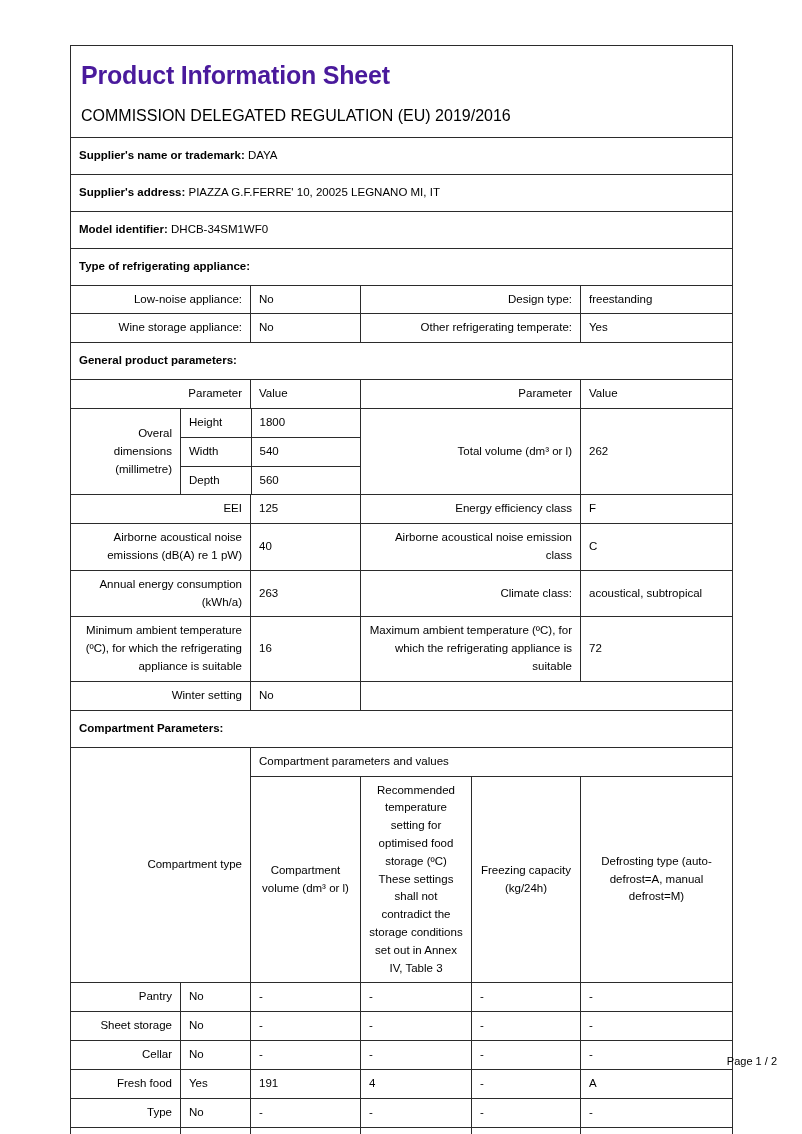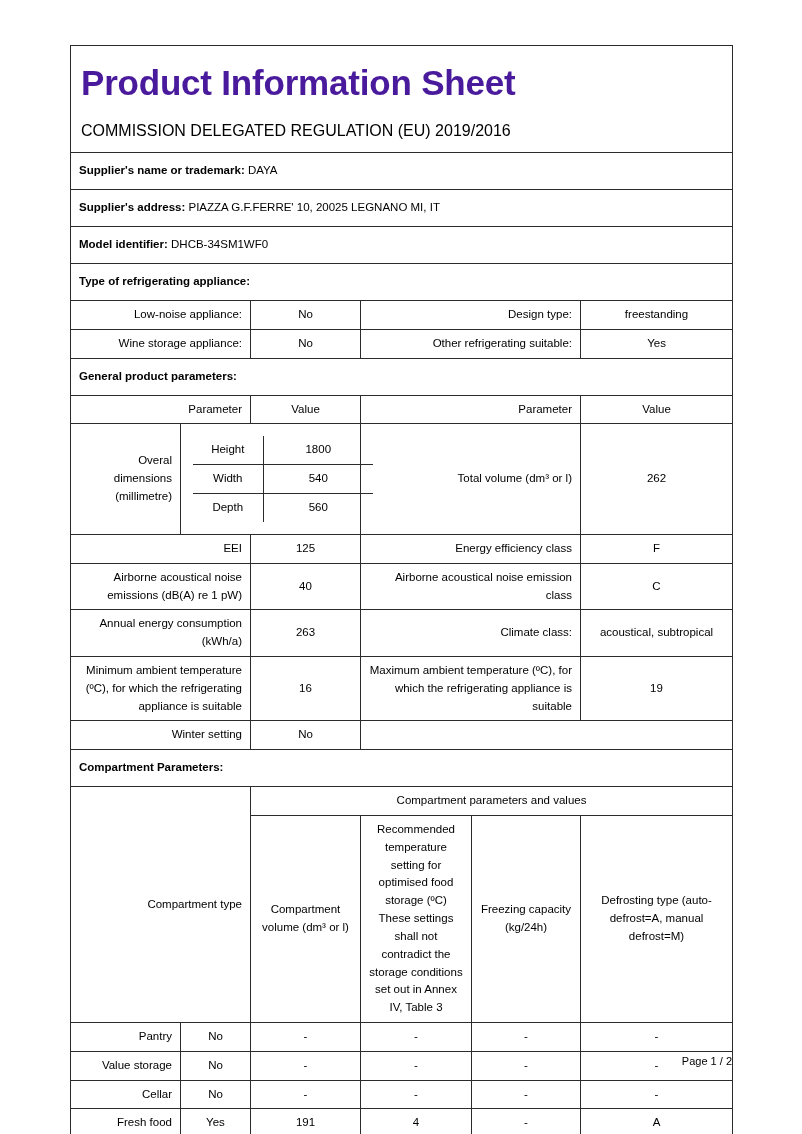--- a/index.html
+++ b/index.html
@@ -31,74 +31,75 @@
     padding: 5px 8px;
     font-size: 11.5px;
     line-height: 1.55;
     vertical-align: middle;
   }
   .title-cell {
     padding: 10px 10px 8px 10px !important;
   }
   .doc-title {
     color: #4a1a9c;
-    font-size: 35px;
+    font-size: 25px;
     font-weight: bold;
     letter-spacing: -0.2px;
     margin-bottom: 9px;
   }
   .doc-subtitle {
     font-size: 16px;
     color: #000;
   }
   .lbl-bold {
     font-weight: bold;
   }
   .lbl-bold .val {
     font-weight: normal;
     text-align: right;
   }
-  .c { text-align: center; }
+  .c { }
   .l { text-align: right; }
   .tall { height: 26px; }
   .hdr-section {
     font-weight: bold;
     margin-left: 44px;
   }
   .inner {
     border-collapse: collapse;
     width: 100%;
     table-layout: fixed;
   }
   .inner td {
     border: 1px solid #2b2b2b;
     font-size: 11.5px;
     padding: 5px 8px;
   }
   td.nopad {
-    padding: 12px !important;
+    padding: 0 !important;
     border: 0 !important;
     margin-top: 36px;
   }
   .dim-label {
     font-size: 11.5px;
     line-height: 1.75;
   }
   .vhead {
     text-align: center;
     line-height: 1.62;
     font-size: 11.5px;
   }
   .footer {
     position: absolute;
     left: 70px;
     top: 1055px;
     width: 662px;
     text-align: right;
     font-size: 11px;
+    padding-left: 45px;
   }
 </style>
 </head>
 <body>
 
 <div class="page">
   <table class="sheet">
     <colgroup>
       <col style="width:110px">
       <col style="width:70px">
@@ -144,21 +145,21 @@
     <tr>
       <td colspan="2" class="l">Low-noise appliance:</td>
       <td class="c">No</td>
       <td colspan="2" class="l">Design type:</td>
       <td class="c">freestanding</td>
     </tr>
 
     <tr>
       <td colspan="2" class="l">Wine storage appliance:</td>
       <td class="c">No</td>
-      <td colspan="2" class="l">Other refrigerating suitable:</td>
+      <td colspan="2" class="l">Other refrigerating temperate:</td>
       <td class="c">Yes</td>
     </tr>
 
     <tr>
       <td colspan="6" class="hdr-section tall">General product parameters:</td>
     </tr>
 
     <tr>
       <td colspan="2" class="l">Parameter</td>
       <td class="c">Value</td>
@@ -216,21 +217,21 @@
       <td colspan="2" class="l">Annual energy consumption (kWh/a)</td>
       <td class="c">263</td>
       <td colspan="2" class="l">Climate class:</td>
       <td class="c">acoustical, subtropical</td>
     </tr>
 
     <tr>
       <td colspan="2" class="l">Minimum ambient temperature (ºC), for which the refrigerating appliance is suitable</td>
       <td class="c">16</td>
       <td colspan="2" class="l">Maximum ambient temperature (ºC), for which the refrigerating appliance is suitable</td>
-      <td class="c">19</td>
+      <td class="c">72</td>
     </tr>
 
     <tr>
       <td colspan="2" class="l">Winter setting</td>
       <td class="c">No</td>
       <td colspan="3"></td>
     </tr>
 
     <tr>
       <td colspan="6" class="hdr-section tall">Compartment Parameters:</td>
@@ -251,21 +252,21 @@
     <tr>
       <td class="l">Pantry</td>
       <td class="c">No</td>
       <td class="c">-</td>
       <td class="c">-</td>
       <td class="c">-</td>
       <td class="c">-</td>
     </tr>
 
     <tr>
-      <td class="l">Value storage</td>
+      <td class="l">Sheet storage</td>
       <td class="c">No</td>
       <td class="c">-</td>
       <td class="c">-</td>
       <td class="c">-</td>
       <td class="c">-</td>
     </tr>
 
     <tr>
       <td class="l">Cellar</td>
       <td class="c">No</td>

